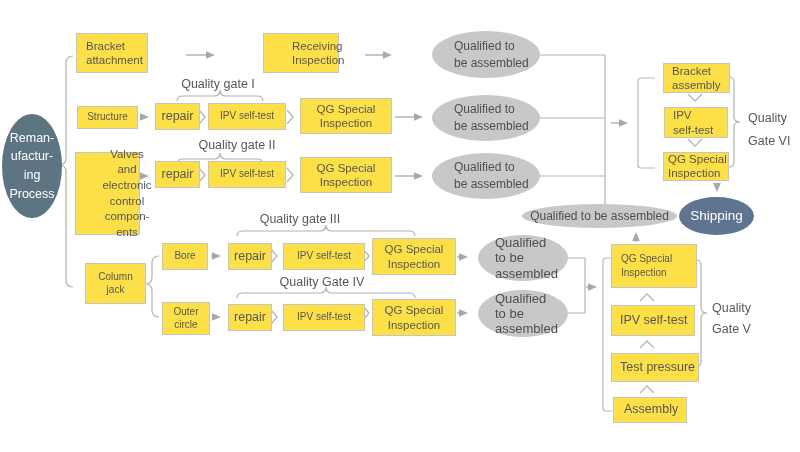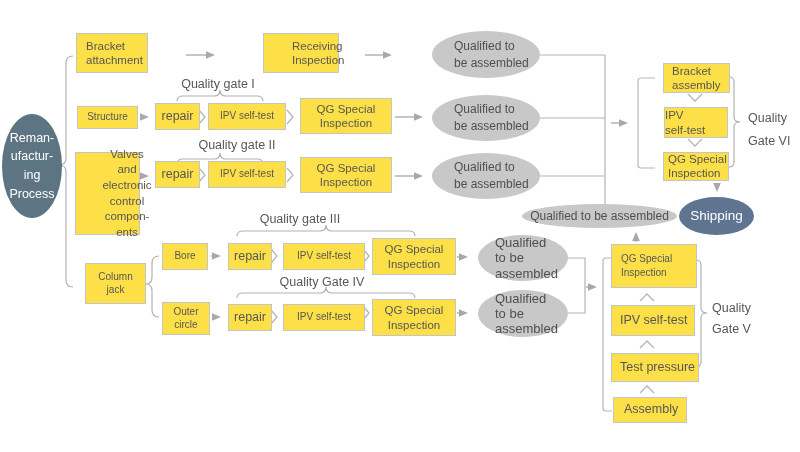--- a/index.html
+++ b/index.html
@@ -146,21 +146,21 @@
 
   <div class="box f12" style="left:162px;top:302px;width:48px;height:33px;">Outer
 circle</div>
   <div class="box f125" style="left:228px;top:304px;width:44px;height:27px;">repair</div>
   <div class="box f12" style="left:283px;top:304px;width:82px;height:27px;">IPV self-test</div>
   <div class="box" style="left:372px;top:299px;width:84px;height:37px;">QG Special
 Inspection</div>
 
   <div class="box la" style="left:663px;top:63px;width:67px;height:30px;padding-left:8px;">Bracket
 assembly</div>
-  <div class="box la" style="left:664px;top:107px;width:64px;height:31px;">IPV
+  <div class="box la" style="left:664px;top:107px;width:64px;height:31px;padding-left:8px;">IPV
 self-test</div>
   <div class="box la lh12" style="left:663px;top:152px;width:66px;height:29px;padding-left:4px;">QG Special
 Inspection</div>
 
   <div class="box la f12 lh14" style="left:611px;top:244px;width:86px;height:44px;padding-left:9px;">QG Special
 Inspection</div>
   <div class="box la f125" style="left:611px;top:305px;width:84px;height:31px;padding-left:8px;">IPV self-test</div>
   <div class="box la f125" style="left:611px;top:353px;width:88px;height:29px;padding-left:8px;">Test pressure</div>
   <div class="box la f125" style="left:613px;top:397px;width:74px;height:26px;padding-left:10px;">Assembly</div>
 

